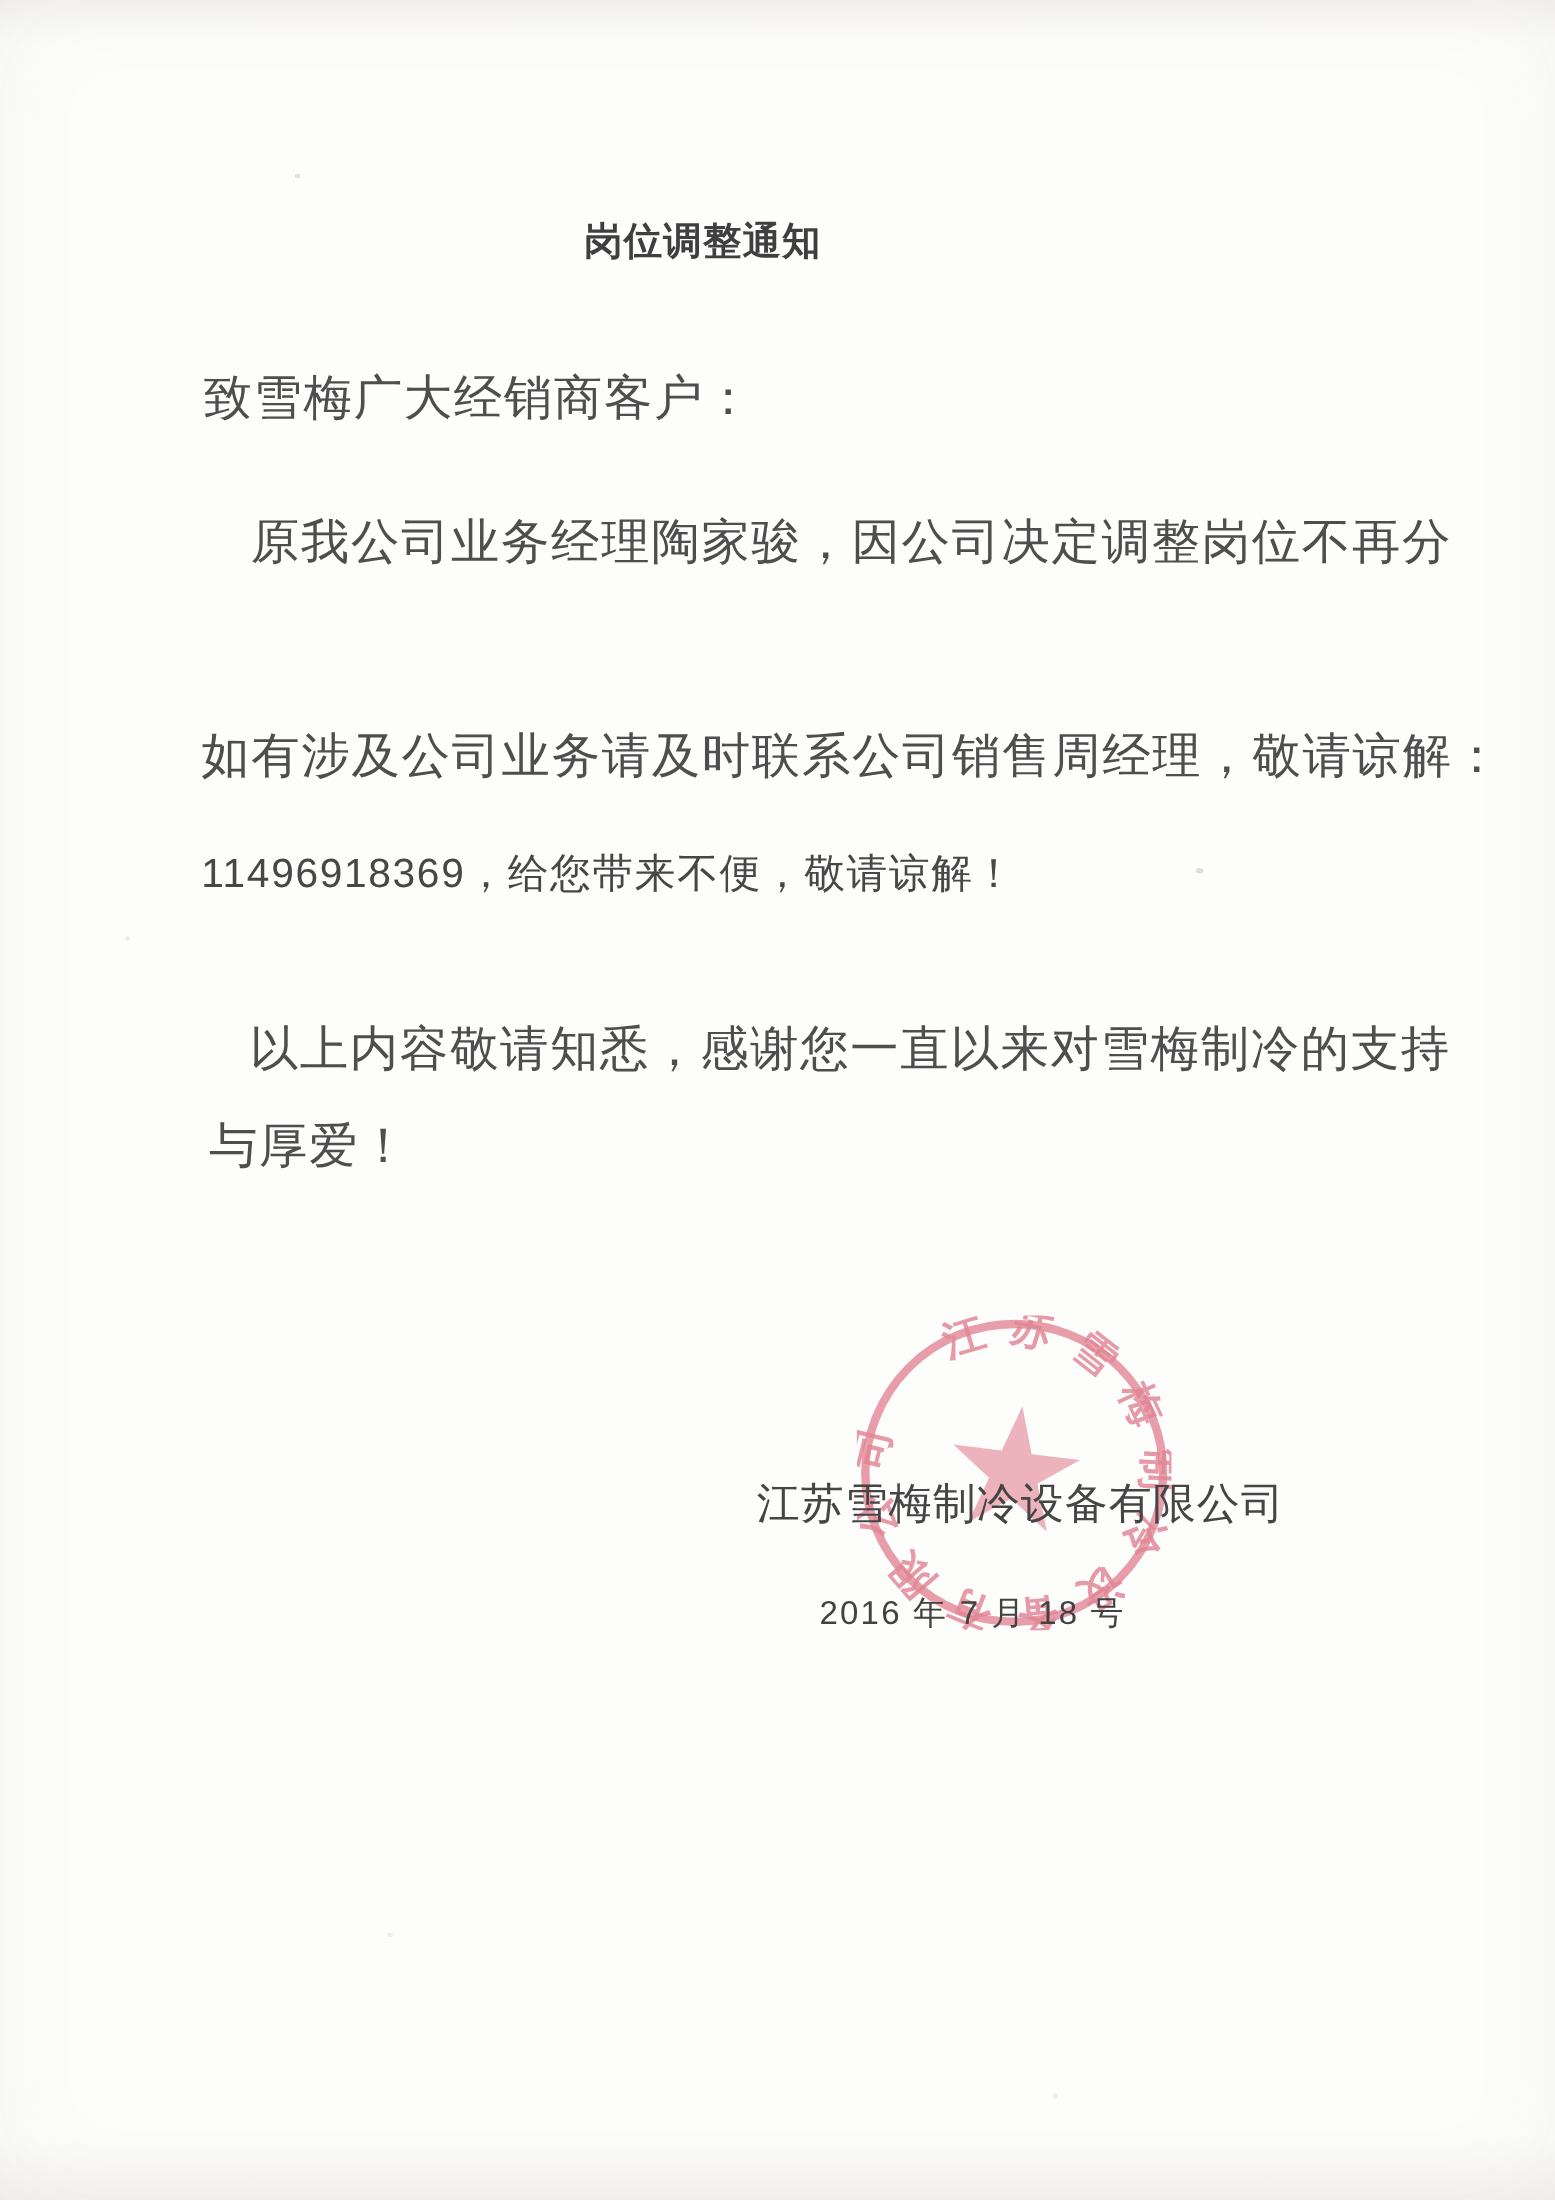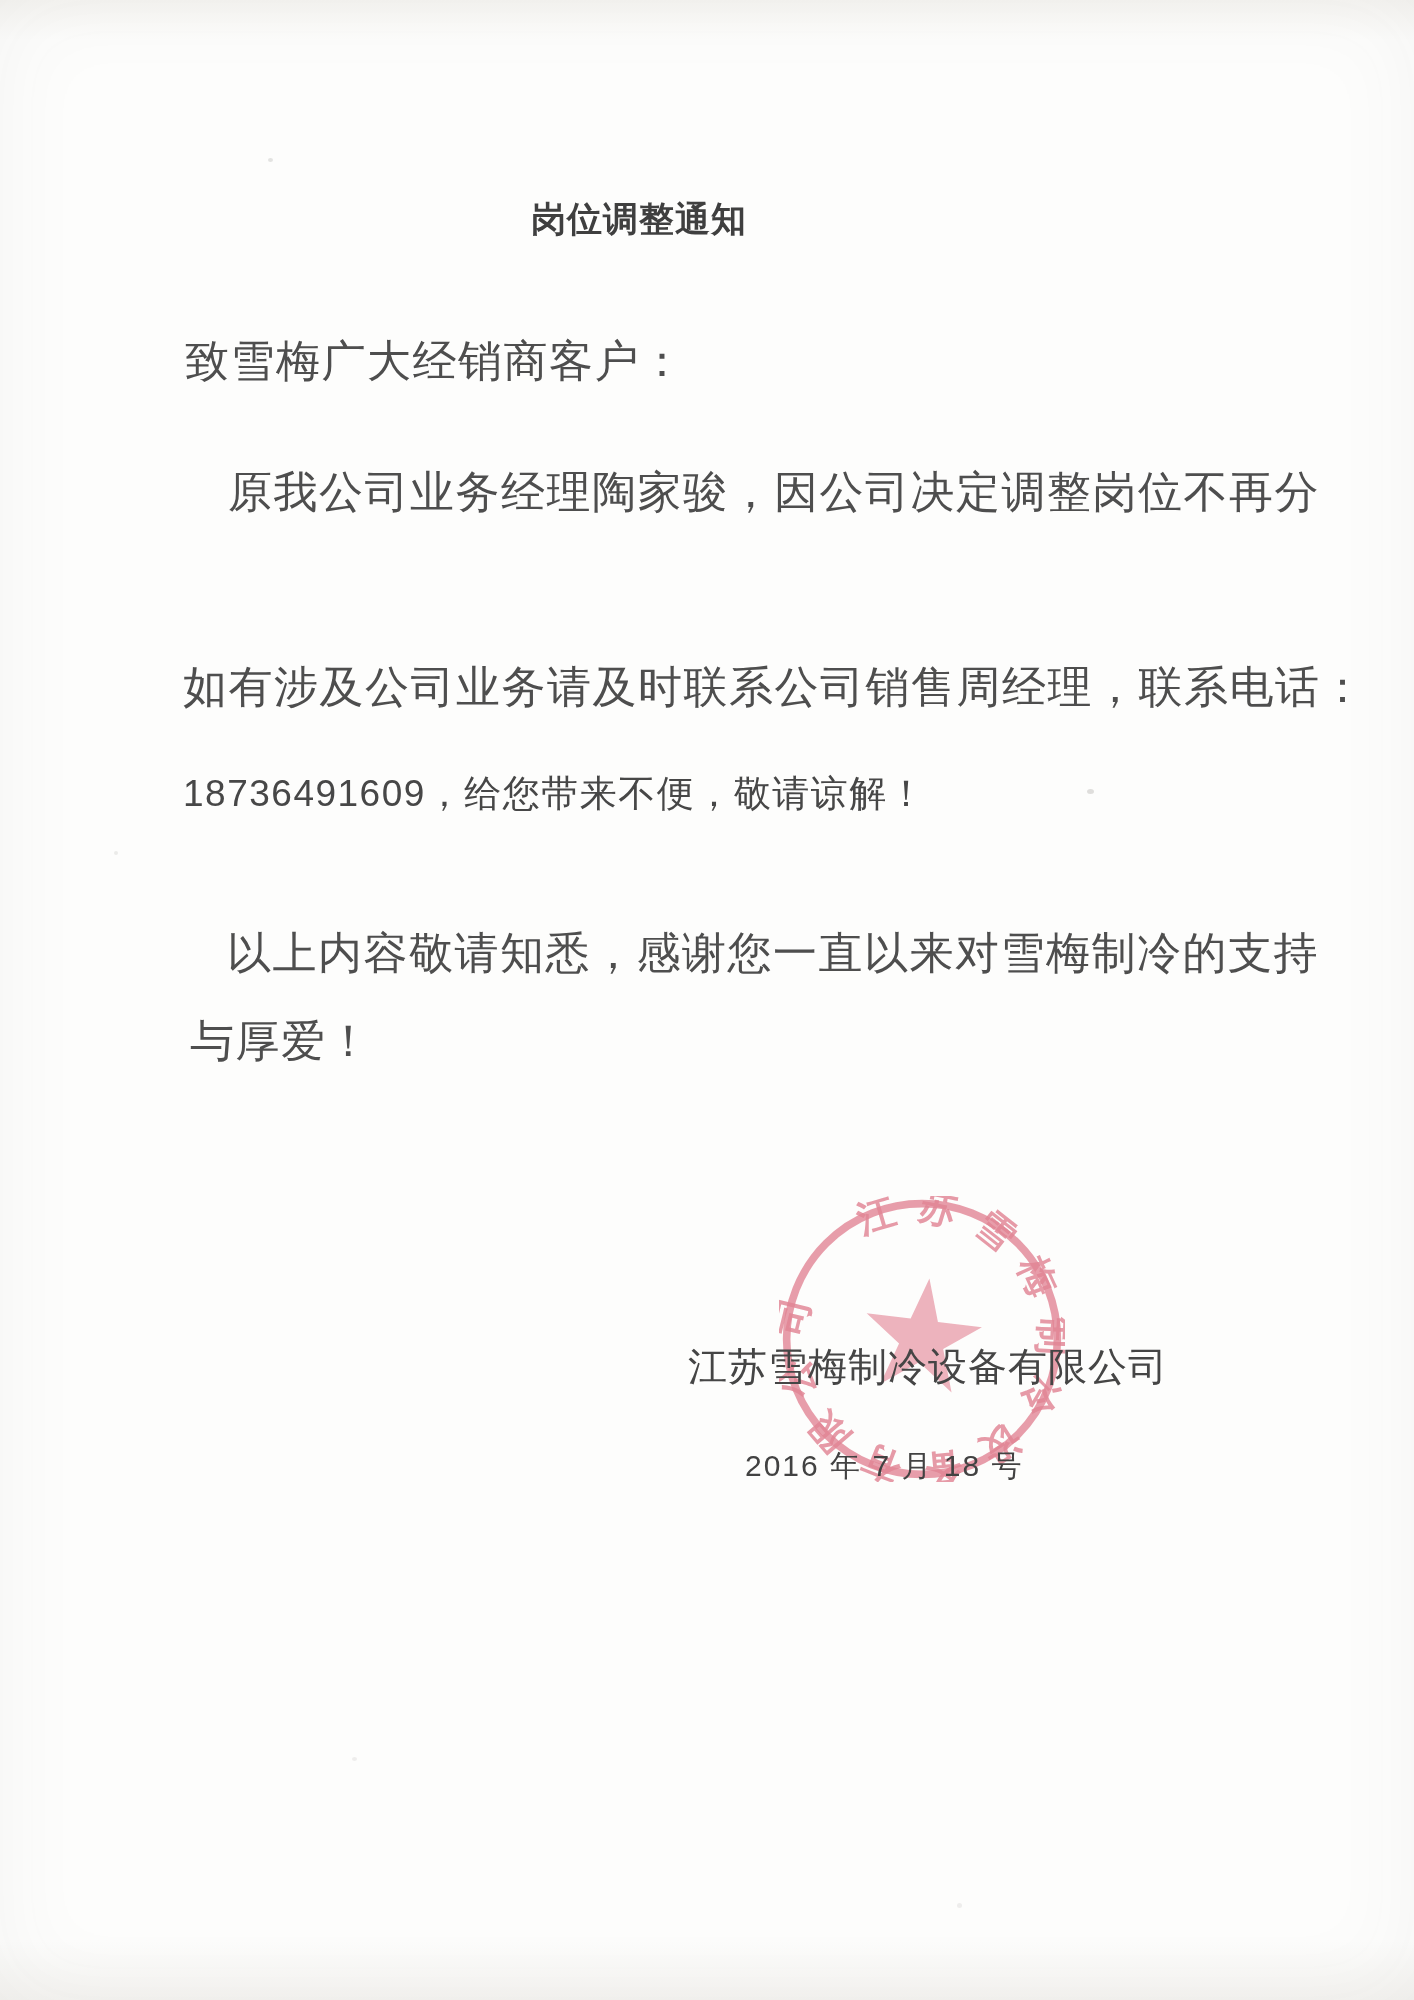--- a/index.html
+++ b/index.html
@@ -91,22 +91,22 @@
 </head>
 <body>
 
 <div class="page">
 
   <div class="title">岗位调整通知</div>
 
   <div class="line l-salutation">致雪梅广大经销商客户：</div>
 
   <div class="line l-p1-0">原我公司业务经理陶家骏，因公司决定调整岗位不再分</div>
-  <div class="line l-p1-2">如有涉及公司业务请及时联系公司销售周经理，联系电话：</div>
-  <div class="line l-p1-3">18736491609，给您带来不便，敬请谅解！</div>
+  <div class="line l-p1-2">如有涉及公司业务请及时联系公司销售周经理，敬请谅解：</div>
+  <div class="line l-p1-3">11496918369，给您带来不便，敬请谅解！</div>
 
   <div class="line l-p2-0">以上内容敬请知悉，感谢您一直以来对雪梅制冷的支持</div>
   <div class="line l-p2-1">与厚爱！</div>
 
   <div class="stamp">
     <svg viewBox="0 0 300 300" xmlns="http://www.w3.org/2000/svg">
       <circle cx="150" cy="150" r="142" fill="none" stroke="rgba(223,121,138,0.78)" stroke-width="8"></circle>
       <polygon points="150,86 164.4,130.2 210.9,130.2 173.3,157.6 187.6,201.8 150,174.5 112.4,201.8 126.7,157.6 89.1,130.2 135.6,130.2" fill="rgba(230,146,160,0.75)" transform="rotate(7 150 150)"></polygon>
       <defs>
         <path id="stamp-arc" d="M 88 42.6 A 124 124 0 1 1 42.6 88" fill="none"></path>

